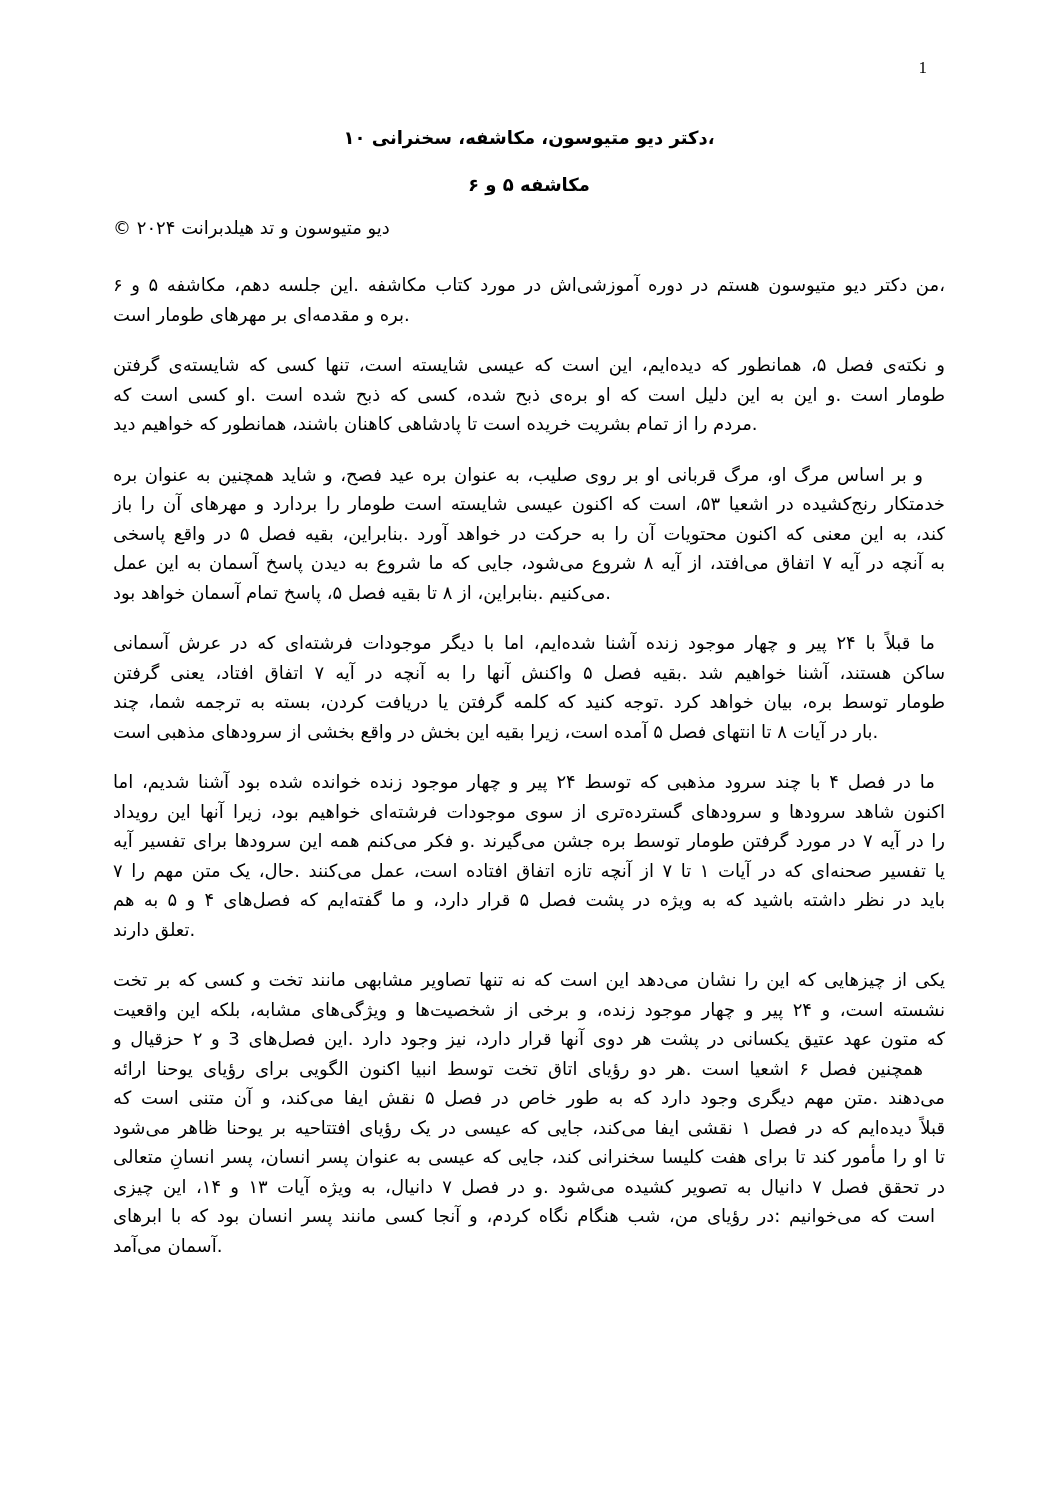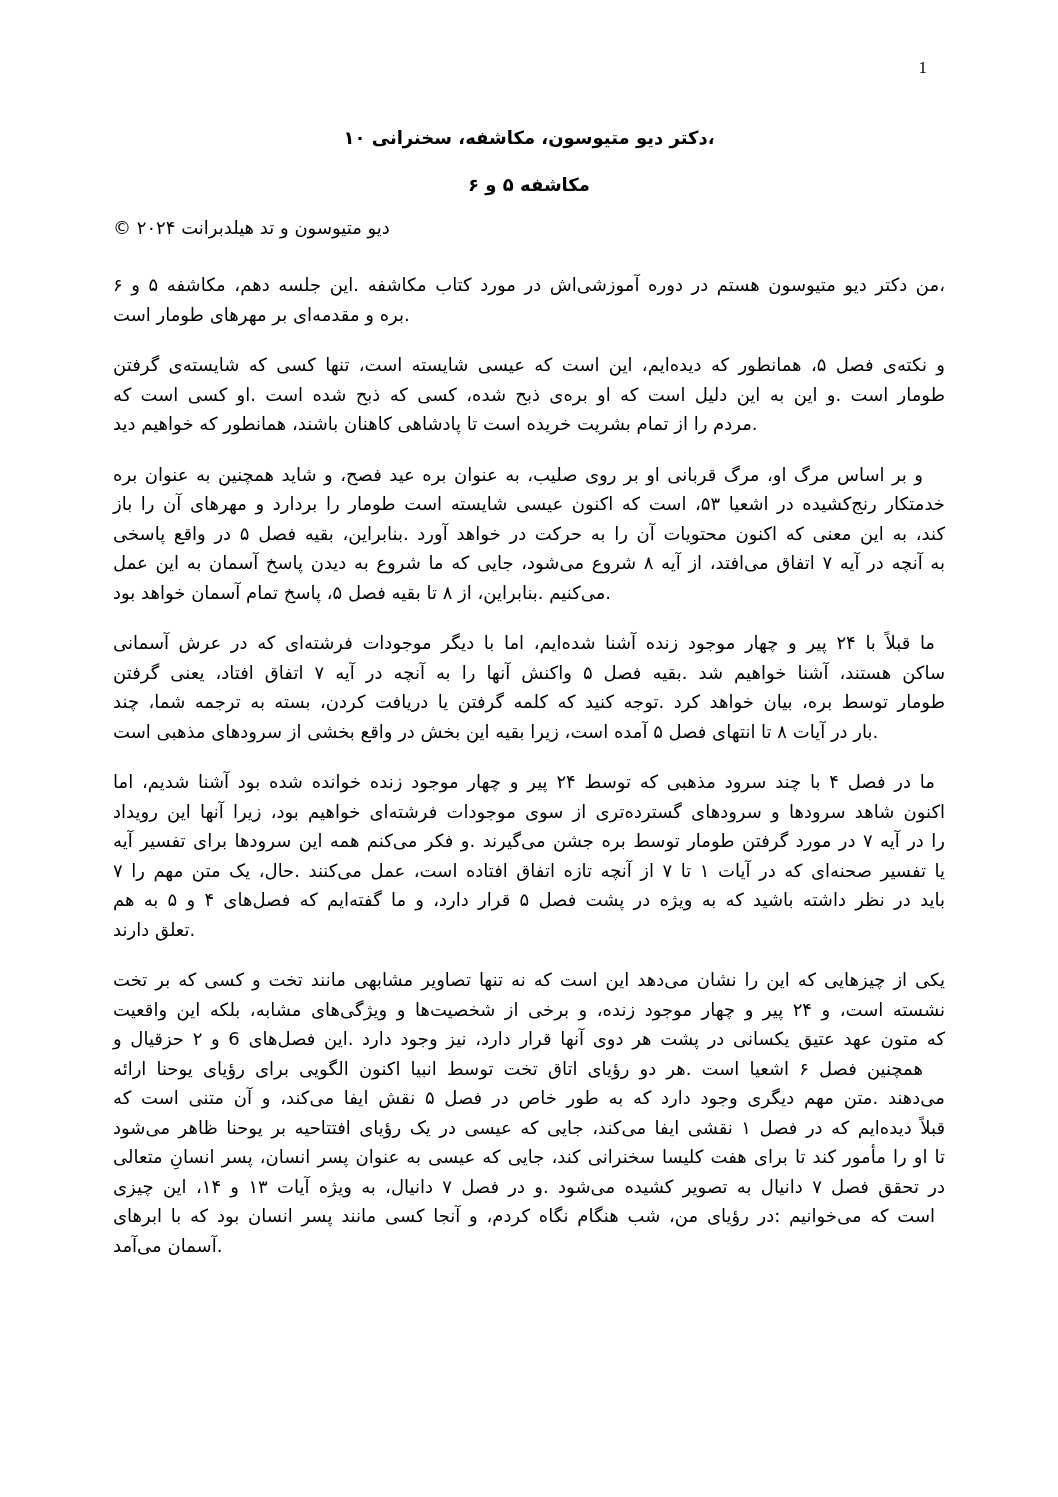--- a/index.html
+++ b/index.html
@@ -98,21 +98,21 @@
       <span class="ln j">اکنون شاهد سرودها و سرودهای گسترده‌تری از سوی موجودات فرشته‌ای خواهیم بود، زیرا آنها این رویداد</span>
       <span class="ln j">را در آیه ۷ در مورد گرفتن طومار توسط بره جشن می‌گیرند .و فکر می‌کنم همه این سرودها برای تفسیر آیه</span>
       <span class="ln j">۷ یا تفسیر صحنه‌ای که در آیات ۱ تا ۷ از آنچه تازه اتفاق افتاده است، عمل می‌کنند .حال، یک متن مهم را</span>
       <span class="ln j">باید در نظر داشته باشید که به ویژه در پشت فصل ۵ قرار دارد، و ما گفته‌ایم که فصل‌های ۴ و ۵ به هم</span>
       <span class="ln last">تعلق دارند.</span>
     </p>
 
     <p class="para">
       <span class="ln j">یکی از چیزهایی که این را نشان می‌دهد این است که نه تنها تصاویر مشابهی مانند تخت و کسی که بر تخت</span>
       <span class="ln j">نشسته است، و ۲۴ پیر و چهار موجود زنده، و برخی از شخصیت‌ها و ویژگی‌های مشابه، بلکه این واقعیت</span>
-      <span class="ln j">که متون عهد عتیق یکسانی در پشت هر دوی آنها قرار دارد، نیز وجود دارد .این فصل‌های 6 و ۲ حزقیال و</span>
+      <span class="ln j">که متون عهد عتیق یکسانی در پشت هر دوی آنها قرار دارد، نیز وجود دارد .این فصل‌های 3 و ۲ حزقیال و</span>
       <span class="ln j ind">همچنین فصل ۶ اشعیا است .هر دو رؤیای اتاق تخت توسط انبیا اکنون الگویی برای رؤیای یوحنا ارائه</span>
       <span class="ln j">می‌دهند .متن مهم دیگری وجود دارد که به طور خاص در فصل ۵ نقش ایفا می‌کند، و آن متنی است که</span>
       <span class="ln j">قبلاً دیده‌ایم که در فصل ۱ نقشی ایفا می‌کند، جایی که عیسی در یک رؤیای افتتاحیه بر یوحنا ظاهر می‌شود</span>
       <span class="ln j">تا او را مأمور کند تا برای هفت کلیسا سخنرانی کند، جایی که عیسی به عنوان پسر انسان، پسر انسانِ متعالی</span>
       <span class="ln j">در تحقق فصل ۷ دانیال به تصویر کشیده می‌شود .و در فصل ۷ دانیال، به ویژه آیات ۱۳ و ۱۴، این چیزی</span>
       <span class="ln j ind-sm">است که می‌خوانیم  :در رؤیای من، شب هنگام نگاه کردم، و آنجا کسی مانند پسر انسان بود که با ابرهای</span>
       <span class="ln last">آسمان می‌آمد.</span>
     </p>
 
   </div>

